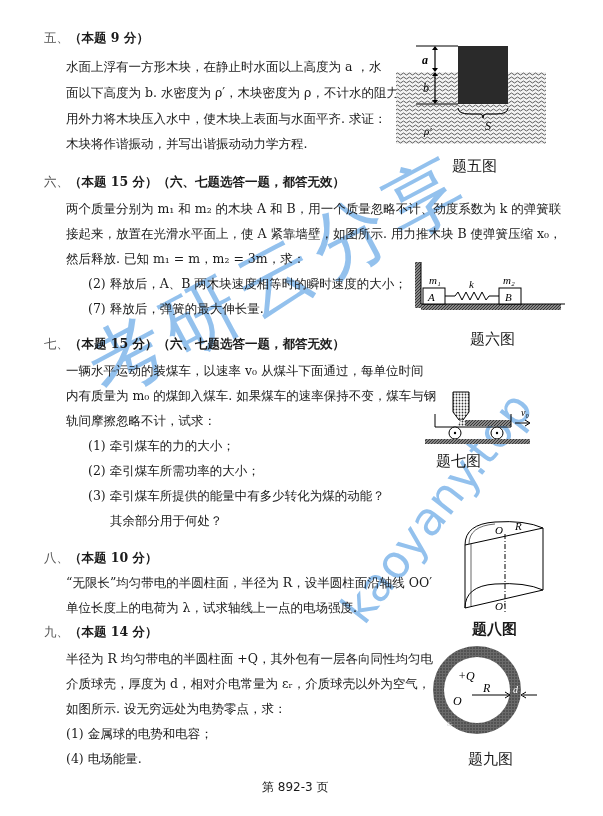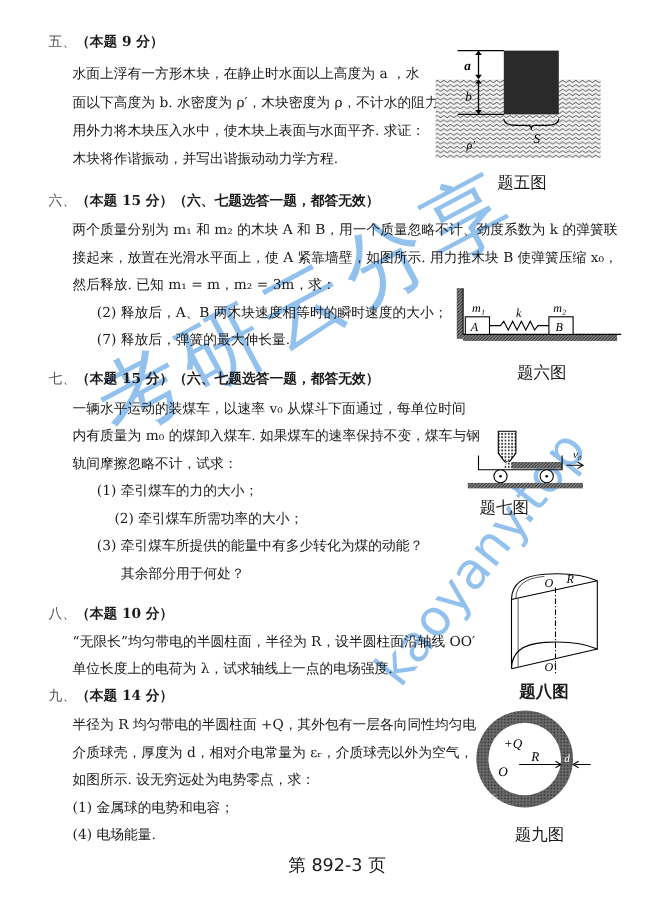--- a/index.html
+++ b/index.html
@@ -89,21 +89,21 @@
 </section>
 
 <section>
   <div class="line head" style="left:44px; top:336px;">
     <span class="num">七、</span><span>（本题 15 分）（六、七题选答一题，都答无效）</span>
   </div>
   <div class="line" style="left:66px; top:363px;">一辆水平运动的装煤车，以速率 v₀ 从煤斗下面通过，每单位时间</div>
   <div class="line" style="left:66px; top:388px;">内有质量为 m₀ 的煤卸入煤车. 如果煤车的速率保持不变，煤车与钢</div>
   <div class="line" style="left:66px; top:413px;">轨间摩擦忽略不计，试求：</div>
   <div class="line" style="left:88px; top:438px;">(1)   牵引煤车的力的大小；</div>
-  <div class="line" style="left:104px; top:463px;">(2)   牵引煤车所需功率的大小；</div>
+  <div class="line" style="left:88px; top:463px;">(2)   牵引煤车所需功率的大小；</div>
   <div class="line" style="left:88px; top:488px;">(3)   牵引煤车所提供的能量中有多少转化为煤的动能？</div>
   <div class="line" style="left:110px; top:513px;">其余部分用于何处？</div>
 
   <svg class="abs" style="left:425px; top:390px;" width="145" height="60">
     <defs>
       <pattern id="dots" width="3" height="3" patternUnits="userSpaceOnUse">
         <rect width="3" height="3" fill="#fff"></rect>
         <circle cx="1.5" cy="1.5" r="0.9" fill="#333"></circle>
       </pattern>
     </defs>
@@ -169,13 +169,13 @@
     <path d="M80 48 L85 51 L80 54" stroke="#000" fill="none"></path>
     <text x="58" y="48" font-size="12" font-style="italic">R</text>
     <text x="88" y="49" font-size="10" font-style="italic" fill="#fff">d</text>
     <line x1="98" y1="51" x2="112" y2="51" stroke="#000"></line>
     <path d="M101 48 L96 51 L101 54" stroke="#000" fill="none"></path>
     <text x="22" y="82" font-size="9" font-style="italic" fill="#ddd">εᵣ</text>
   </svg>
   <div class="cap" style="left:468px; top:750px;text-align:right;">题九图</div>
 </section>
 
-<div class="line" style="left:262px; top:779px; font-family:'DejaVu Sans', sans-serif; font-size:16px;">第 892-3 页</div>
+<div class="line" style="left:262px; top:779px; font-family:'DejaVu Sans', sans-serif; font-size:12px;">第 892-3 页</div>
 
 </body></html>

